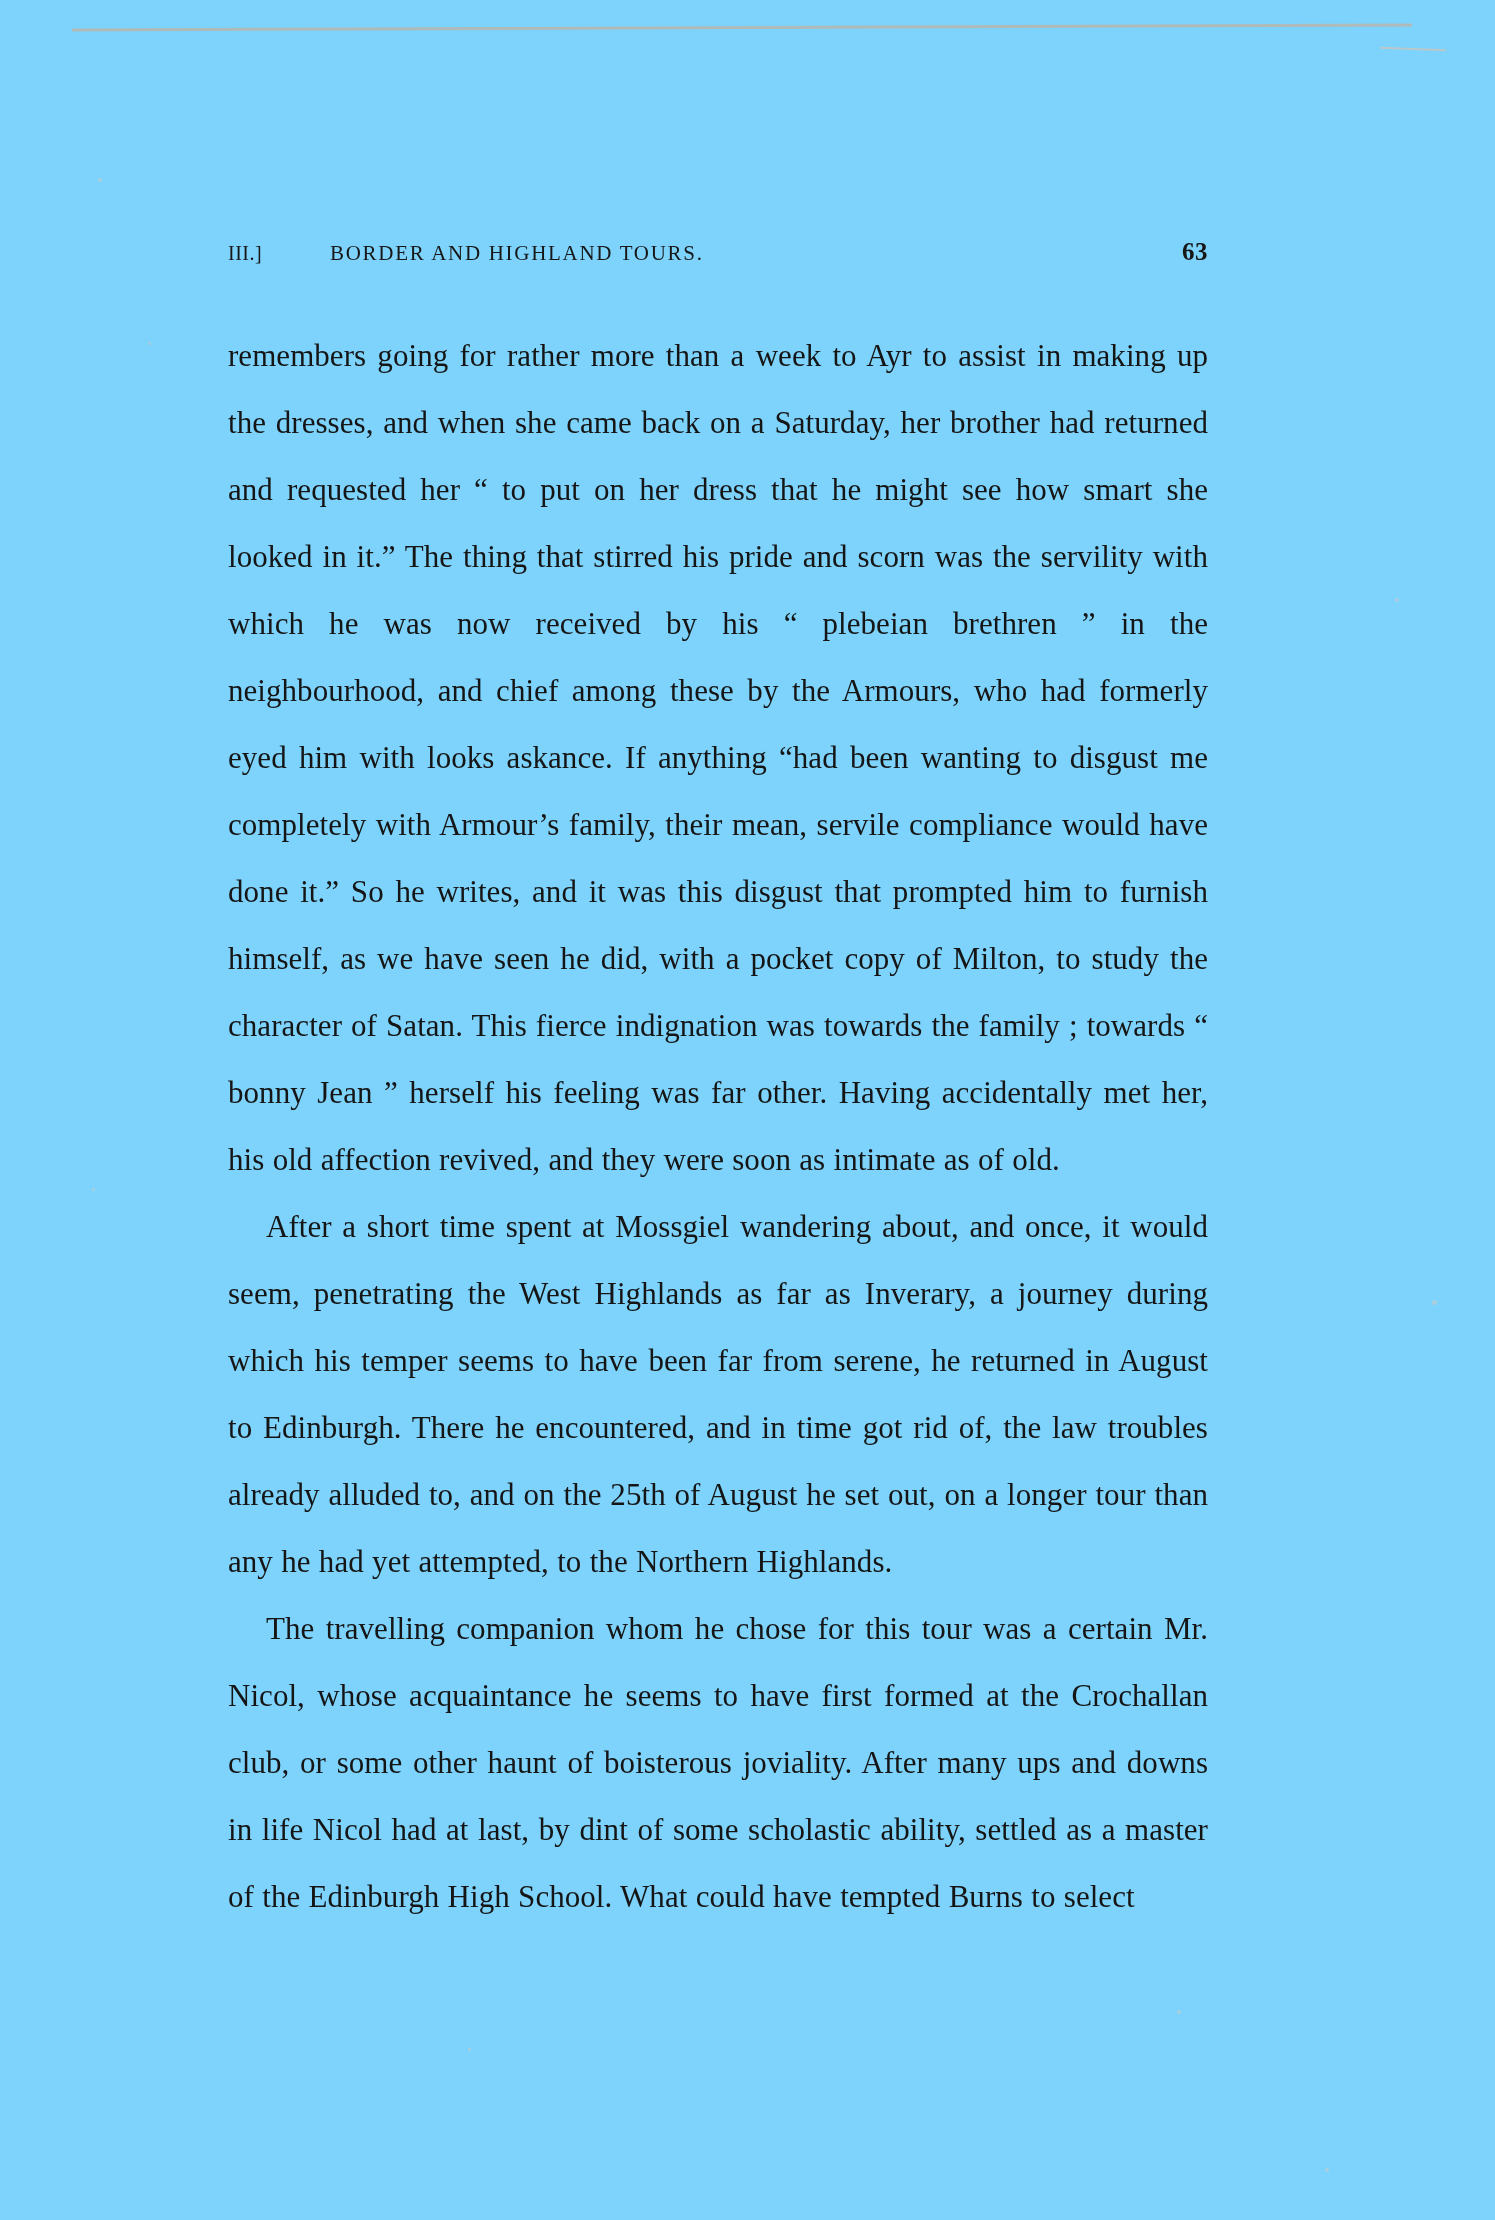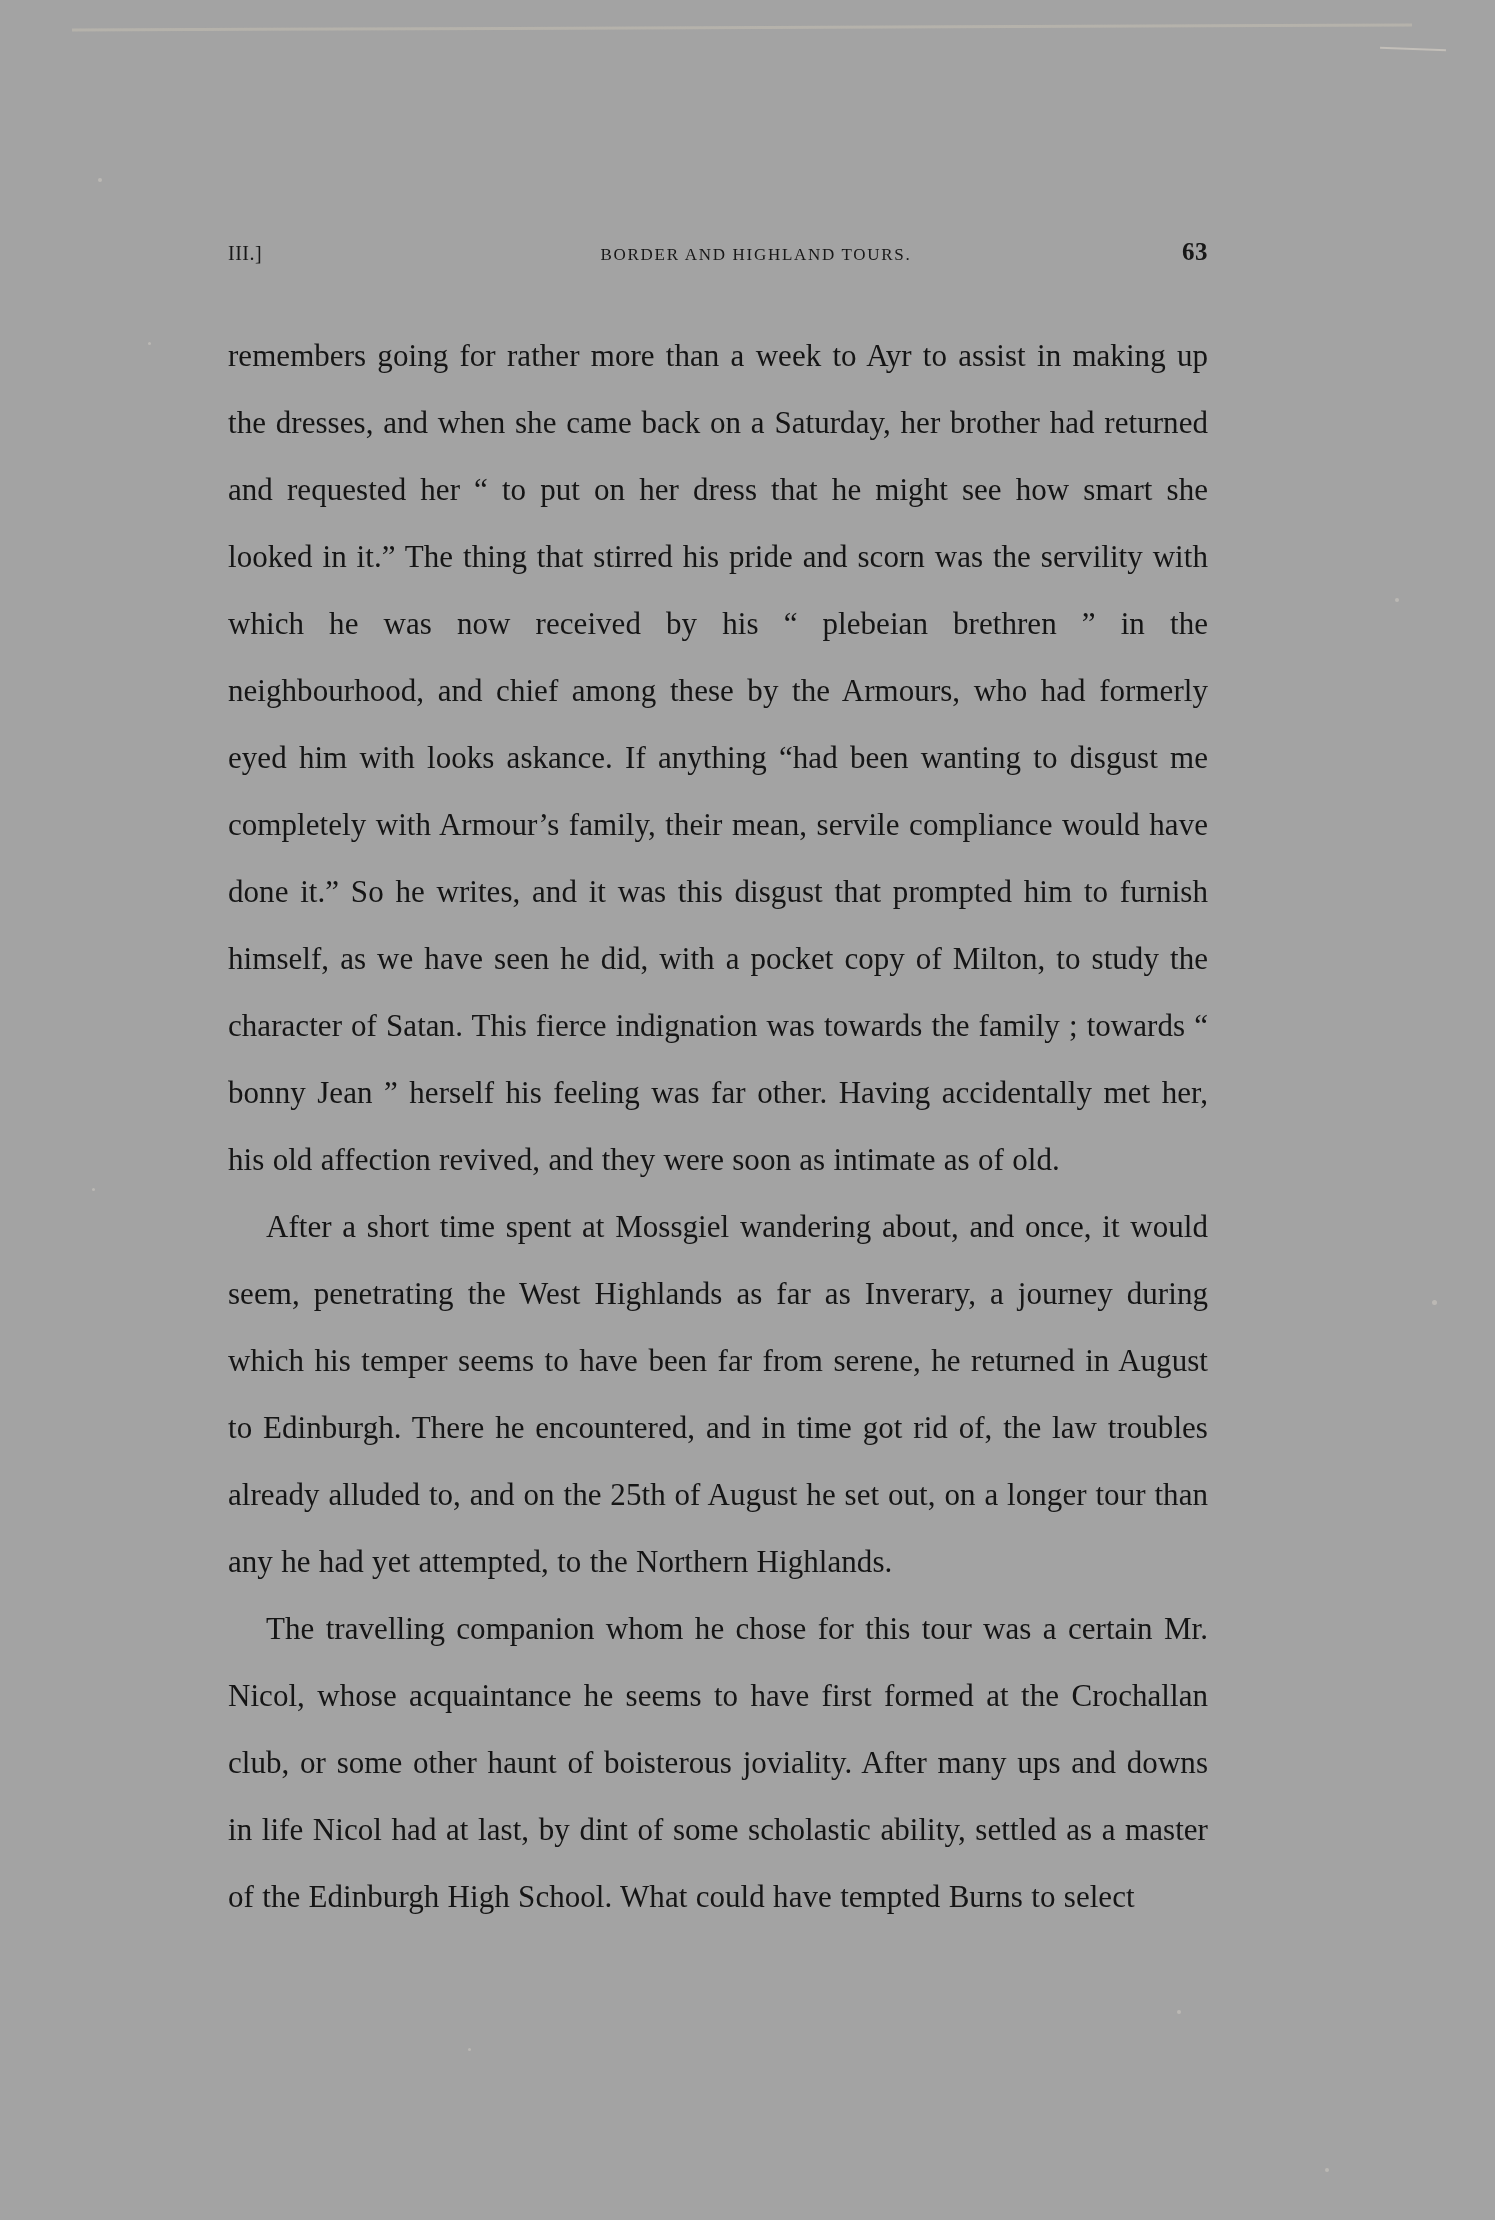--- a/index.html
+++ b/index.html
@@ -13,21 +13,21 @@
     position: relative;
     font-family: "Liberation Serif", serif;
     color: #1a1a1a;
     overflow: hidden;
   }
 
   
   .page-scan {
     position: absolute;
     inset: 0;
-    background: #a3a3a3;
+    background: #7dd3fc;
     text-decoration: underline;
   }
 
   
   .scan-edge-top {
     position: absolute;
     left: 72px;
     top: 26px;
     width: 1340px;
     height: 3px;
@@ -63,23 +63,23 @@
     color: #171717;
   }
   .rh-chapter {
     font-size: 20px;
     letter-spacing: .5px;
     width: 60px;
     flex: none;
   }
   .rh-title {
     flex: 1;
-    text-align: center;
+    text-align: left;
     padding-left: 42px;
-    font-size: 17px;
+    font-size: 21px;
     letter-spacing: 1.7px;
     font-weight: 400;
   }
   .rh-folio {
     flex: none;
     font-size: 25px;
     font-weight: 700;
     letter-spacing: .5px;
     text-align: right;
   }

